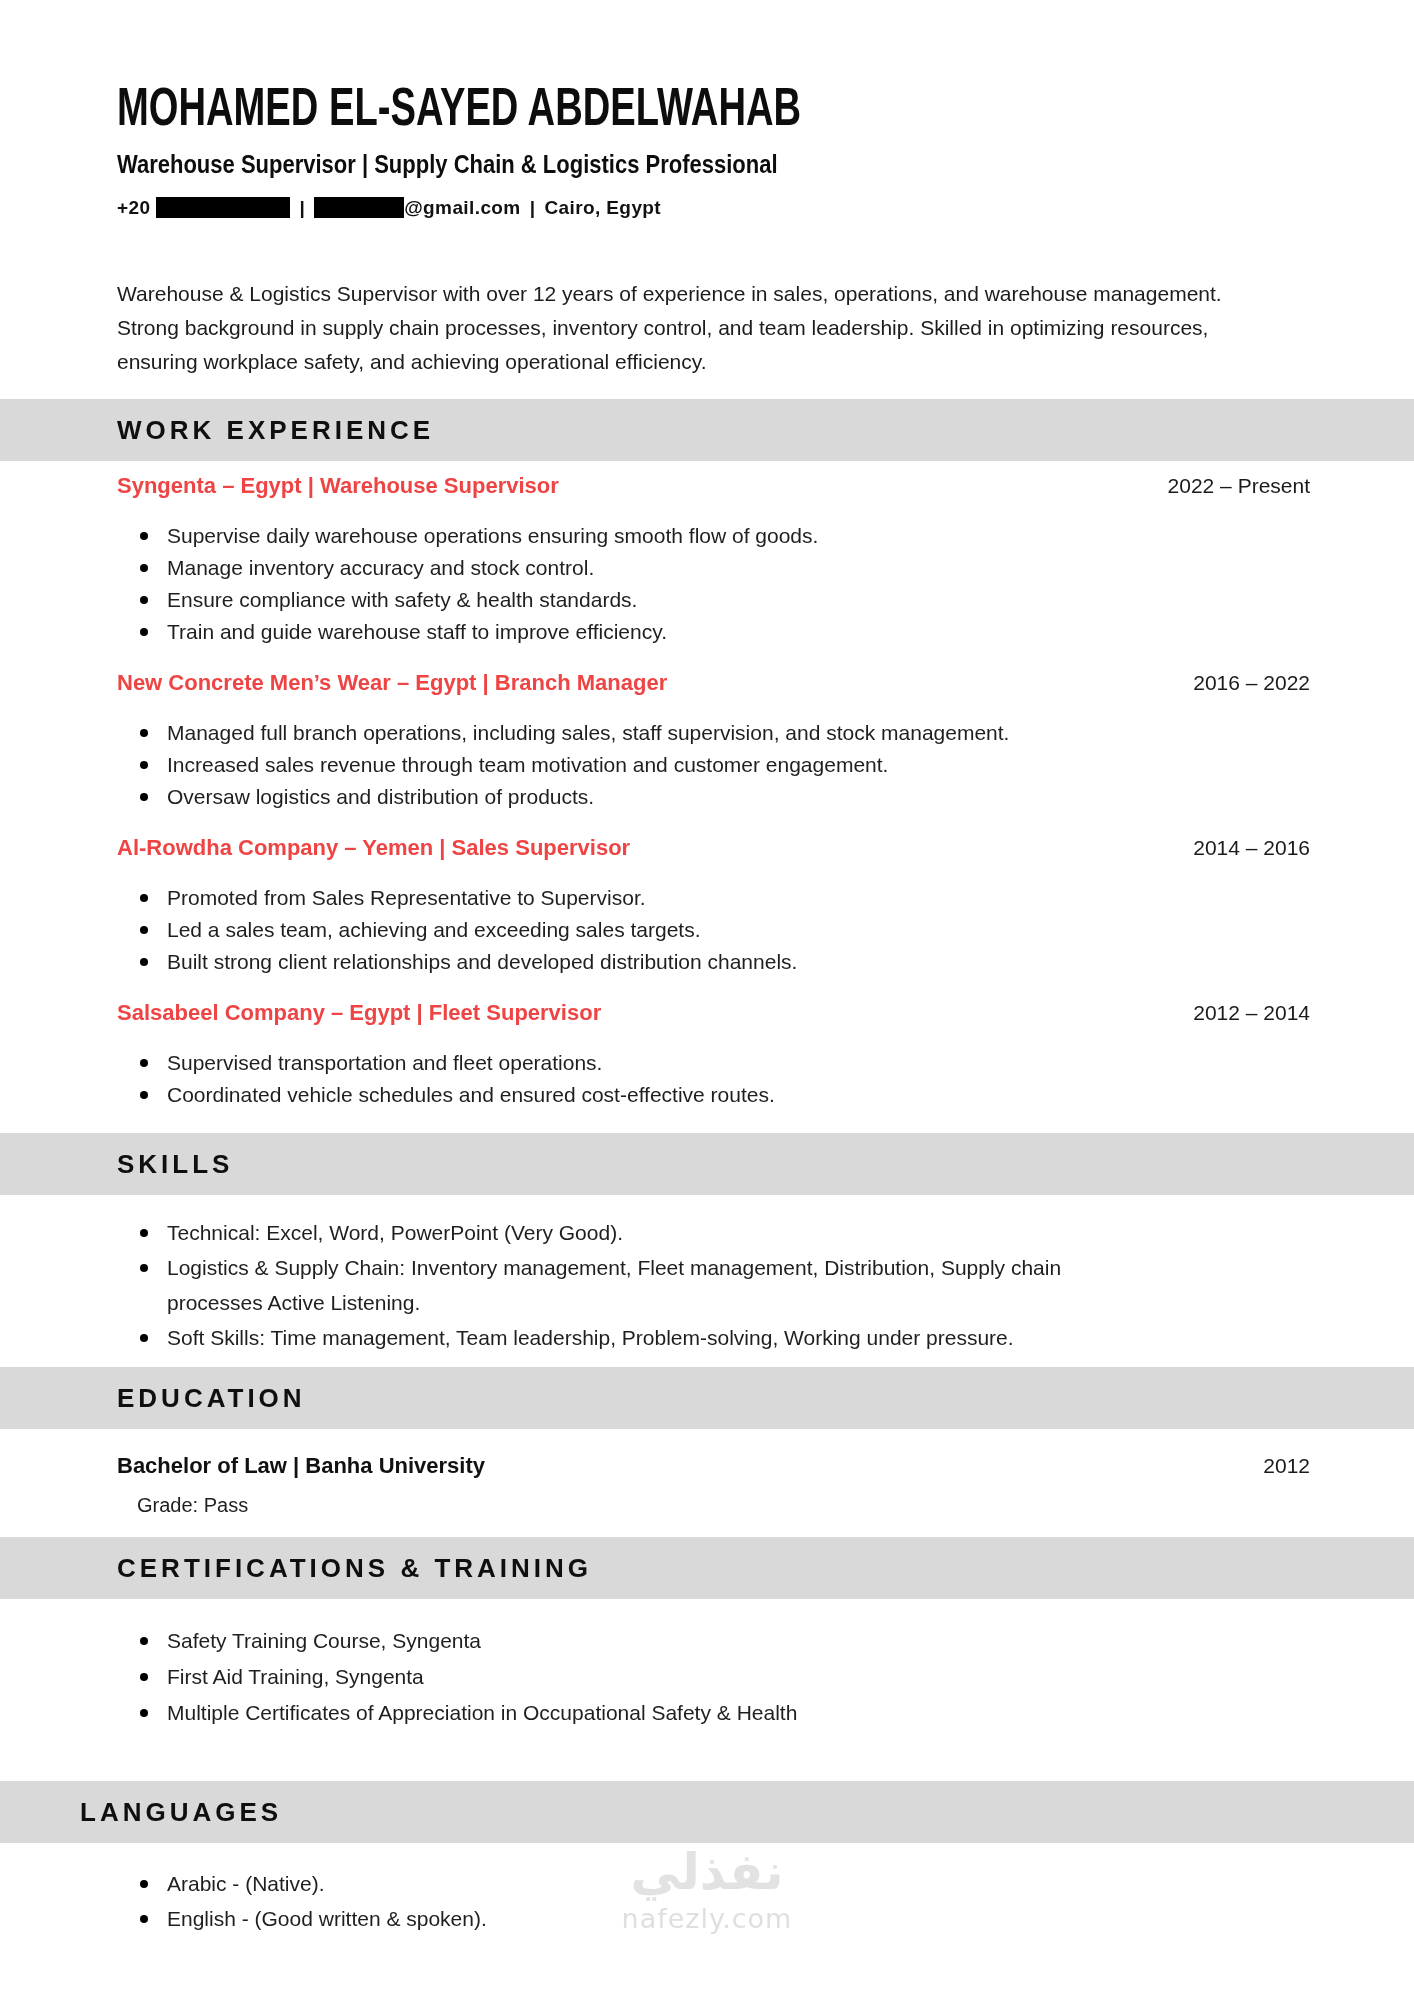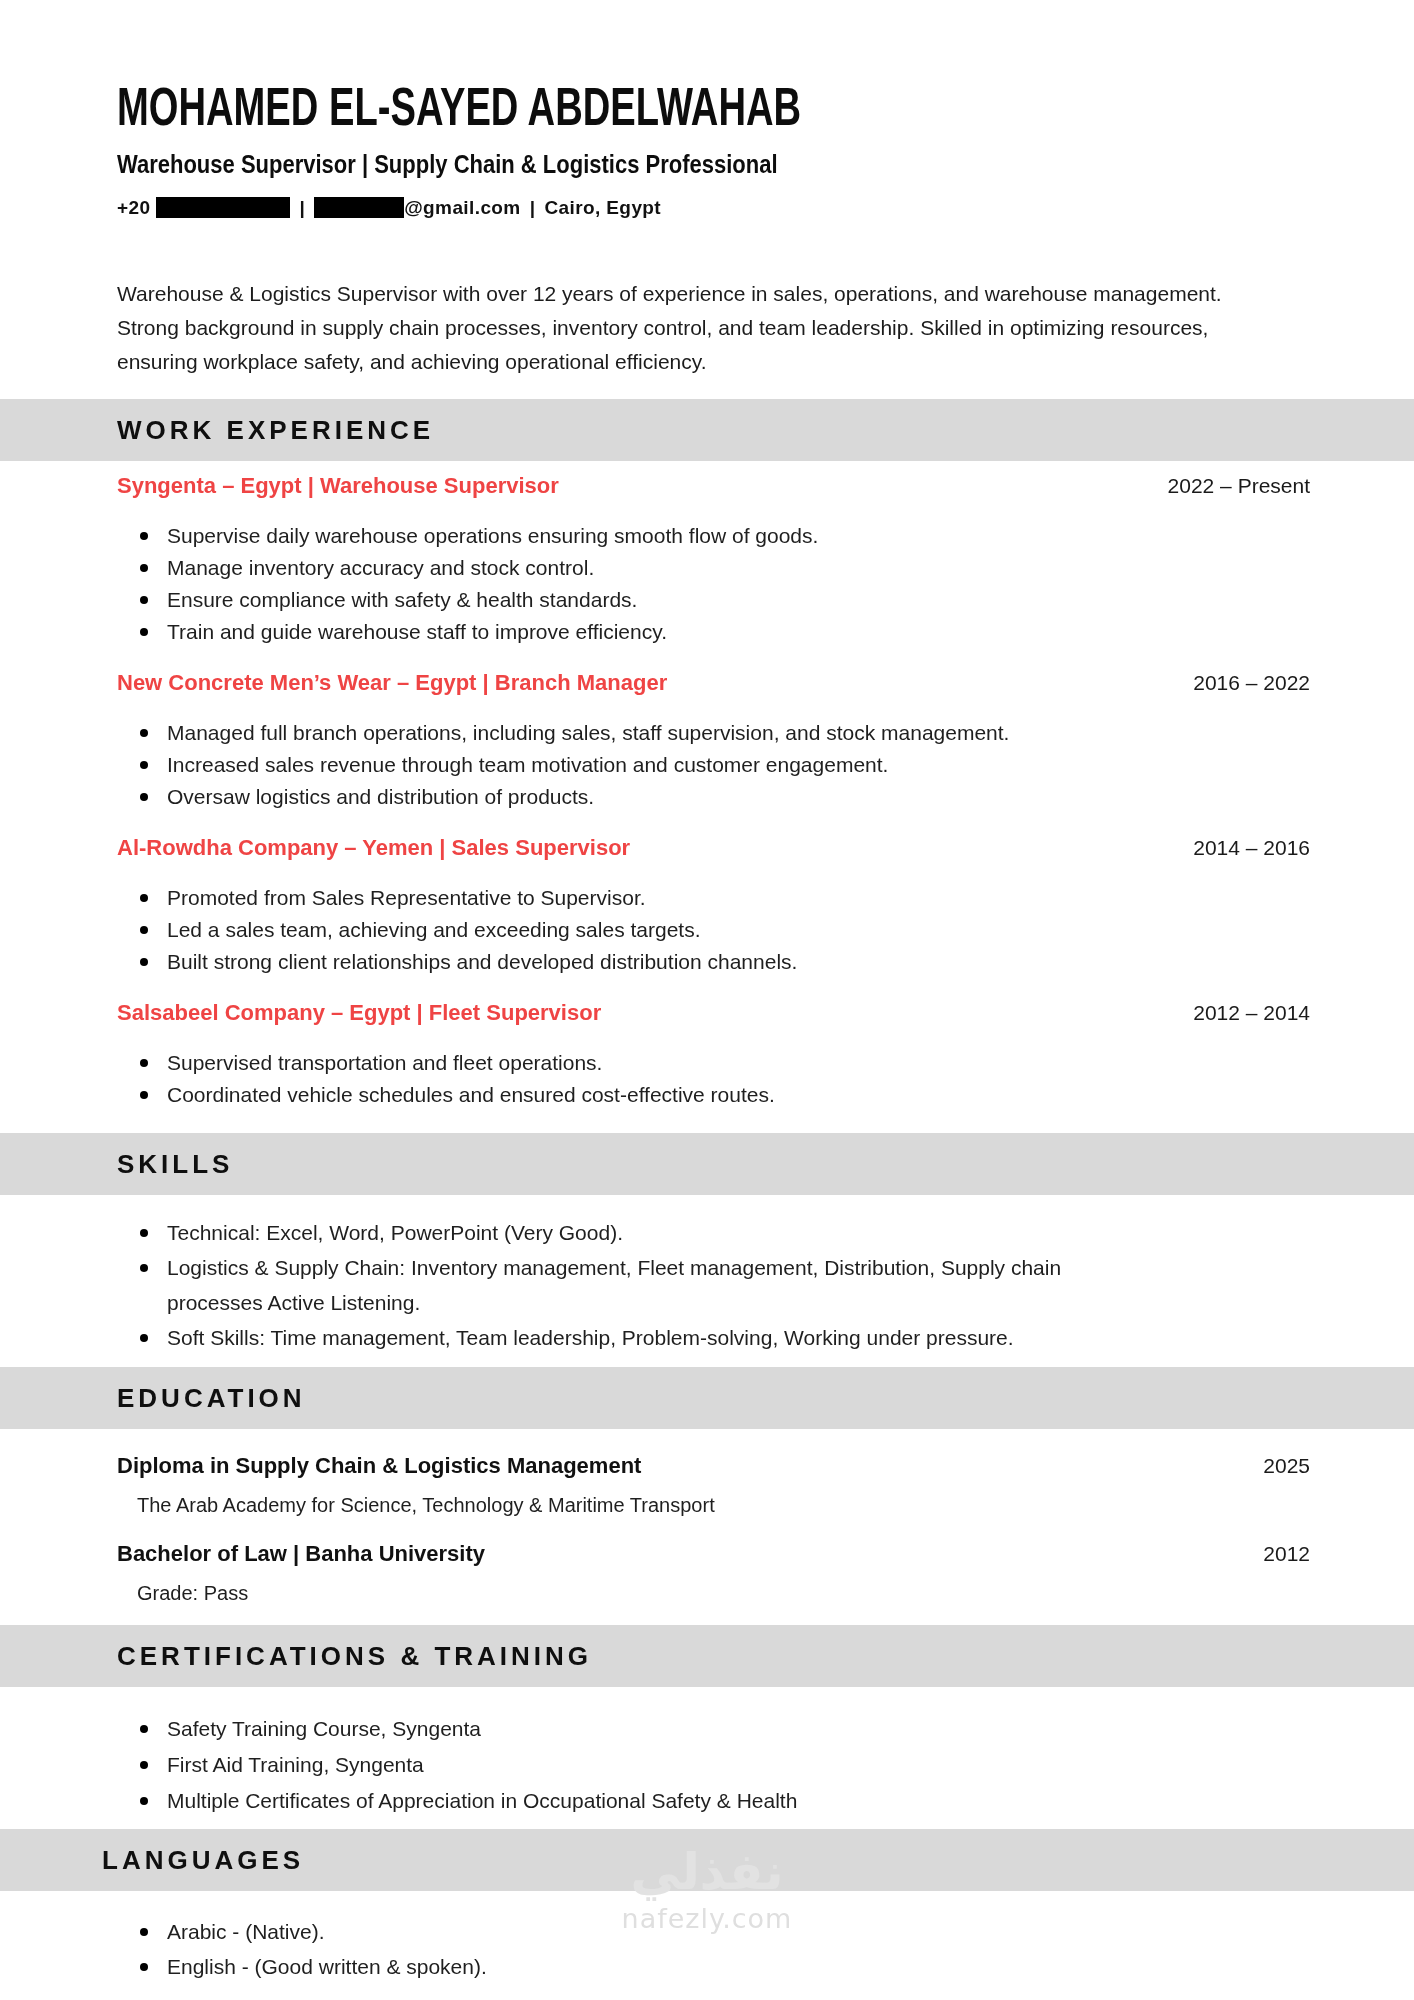--- a/index.html
+++ b/index.html
@@ -27,21 +27,21 @@
   .redaction.email { width:90px; }
   .summary { margin-top:56px; font-size:21px; color:#1c1c1c; }
   .summary div { line-height:34px; }
   
   .band {
     width:1414px; height:62px; background:#d9d9d9;
     display:flex; align-items:center; padding-left:117px;
   }
   .band.first { margin-top:20px; }
   .band h2 { font-size:26px; font-weight:800; letter-spacing:4px; color:#0f0f0f; }
-  .band.lang { padding-left:102px; }
+  .band.lang { padding-left:80px;margin-top:40px; }
   
   .content { padding:0 104px 0 117px; }
   
   .jobs { padding-top:12px; }
   .job { margin-bottom:22px; }
   .job-head { display:flex; justify-content:space-between; align-items:baseline; margin-bottom:21px; }
   .job-title { font-size:22px; font-weight:700; line-height:26px; color:#ef4444; }
   .job-dates { font-size:21px; font-weight:400; line-height:26px; color:#1a1a1a; }
   
   .bullet { position:relative; padding-left:50px; line-height:32px; font-size:21px; color:#1f1f1f; }
@@ -151,27 +151,20 @@
       </div>
     <div class="bullet"><span class="dot"></span><span>Soft Skills: Time management, Team leadership, Problem-solving, Working under pressure.</span></div>
   </div>
 
   <div class="band">
     <h2>EDUCATION</h2>
   </div>
   <div class="content education">
     <div class="edu-entry">
       <div class="edu-head">
-        <div class="edu-title">Diploma in Supply Chain &amp; Logistics Management</div>
-        <div class="edu-date">2025</div>
-      </div>
-      <div class="edu-sub">The Arab Academy for Science, Technology &amp; Maritime Transport</div>
-    </div>
-    <div class="edu-entry">
-      <div class="edu-head">
         <div class="edu-title">Bachelor of Law | Banha University</div>
         <div class="edu-date">2012</div>
       </div>
       <div class="edu-sub">Grade: Pass</div>
     </div>
   </div>
 
   <div class="band">
     <h2>CERTIFICATIONS &amp; TRAINING</h2>
   </div>

